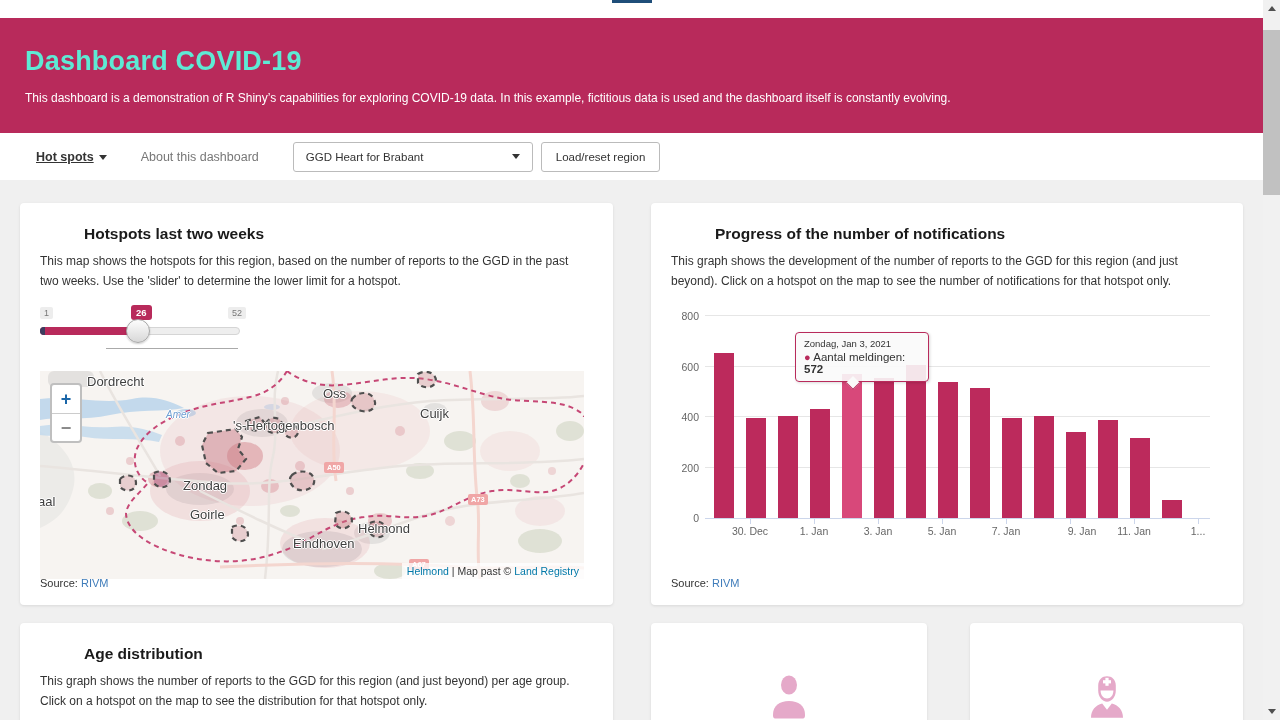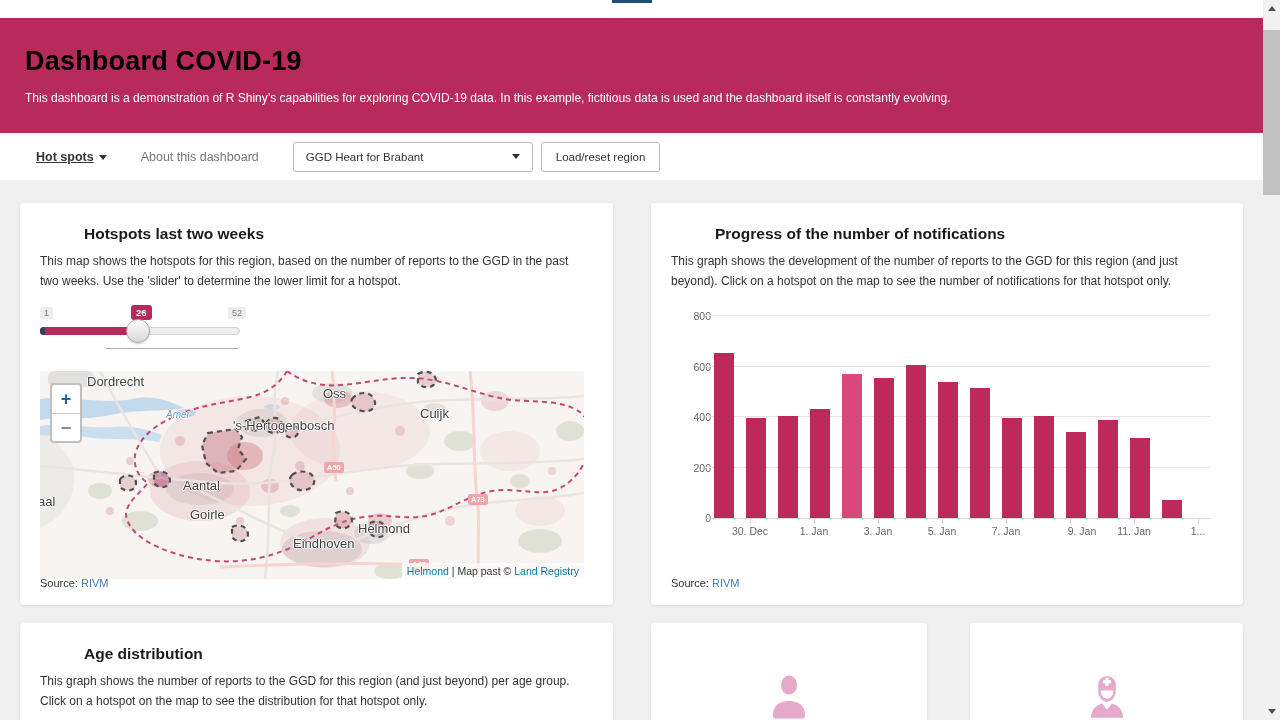--- a/index.html
+++ b/index.html
@@ -5,21 +5,21 @@
   * { margin:0; padding:0; box-sizing:border-box; }
   html,body { width:1280px; height:720px; overflow:hidden; }
   body { font-family:"Liberation Sans", sans-serif; background:#fff; position:relative; color:#333; }
 
   
   .top-strip { position:absolute; top:0; left:0; width:1263px; height:18px; background:#fff; }
   .blue-line { position:absolute; top:0; left:612px; width:40px; height:3px; background:#1f4e79; }
 
   
   .header { position:absolute; top:18px; left:0; width:1263px; height:115px; background:#b82a5b; padding:28px 25px 0 25px; }
-  .header h1 { color:#000000; font-size:27px; font-weight:bold; letter-spacing:0.2px; }
+  .header h1 { color:#5eead4; font-size:27px; font-weight:bold; letter-spacing:0.2px; }
   .header p { color:#fff; font-size:12px; margin-top:14px; }
 
   
   .navbar { position:absolute; top:133px; left:0; width:1124px; height:47px; background:#fff; display:flex; align-items:center; padding-left:36px; }
   .nav-link { font-size:12.5px; color:#333; cursor:pointer; }
   .nav-link.active { text-decoration:underline; font-weight:bold; }
   .caret { display:inline-block; width:0; height:0; border-left:4px solid transparent; border-right:4px solid transparent; border-top:5px solid #333; margin-left:5px; vertical-align:middle; }
   .nav-about { margin-left:34px; color:#777; font-size:12.5px; cursor:pointer; }
   .region-select { margin-left:34px; width:240px; height:30px; border:1px solid #bbb; border-radius:3px; background:#fff; display:flex; align-items:center; padding:0 12px; font-size:11.5px; color:#333; cursor:pointer; justify-content:space-between; }
   .load-btn { margin-left:8px; height:30px; border:1px solid #bbb; border-radius:3px; background:#fff; padding:0 14px; font-size:11.5px; color:#333; cursor:pointer; font-family:inherit; }
@@ -56,21 +56,21 @@
   .map-zoom { position:absolute; top:12px; left:10px; width:32px; background:#fff; border:2px solid rgba(0,0,0,0.25); border-radius:4px; z-index:5; }
   .map-zoom .zbtn { width:100%; height:28px; text-align:center; font-size:18px; font-weight:bold; line-height:28px; cursor:pointer; color:#1a66a8; }
   .map-zoom .zbtn.out { border-top:1px solid #ccc; color:#8a8a8a; }
   .map-attr { position:absolute; right:0; bottom:0; background:rgba(255,255,255,0.75); font-size:10.5px; color:#333; padding:2px 5px; z-index:6; }
   .map-attr a { color:#0078a8; text-decoration:none; }
 
   
   .chart { position:relative; margin-top:10px; width:552px; height:243px; }
   .plot { position:absolute; left:34px; top:16px; width:505px; height:202px; border-bottom:1px solid #ccd6eb; }
   .gridline { position:absolute; left:0; width:505px; height:1px; background:#e6e6e6; }
-  .ylab { position:absolute; left:12px; width:28px; text-align:right; font-size:10.5px; color:#666; }
+  .ylab { position:absolute; left:0; width:28px; text-align:right; font-size:10.5px; color:#666; }
   .bar { position:absolute; bottom:0; width:20px; background:#bc2a5c; z-index:2; }
   .bar.hl { background:#d8487a; }
   .xlab { position:absolute; top:208px; width:64px; text-align:center; font-size:10.5px; color:#666; }
   .xtick { position:absolute; top:202px; width:1px; height:5px; background:#ccd6eb; }
   .tooltip { position:absolute; left:90px; top:15px; width:134px; background:rgba(250,250,250,0.9); border:1.5px solid #b82a5b; border-radius:4px; padding:5px 8px 6px 8px; z-index:4; box-shadow:1px 1px 3px rgba(0,0,0,0.15); }
   .tooltip .tdate { font-size:9.5px; color:#333; }
   .tooltip .tline { font-size:11.5px; color:#333; margin-top:2px; }
   .tooltip .dot { color:#b82a5b; font-size:11px; }
   .tooltip .tval { font-weight:bold; }
   .tooltip .arrow { position:absolute; left:52px; bottom:-6.5px; width:10px; height:10px; background:#fafafa; border-right:1.5px solid #b82a5b; border-bottom:1.5px solid #b82a5b; transform:rotate(45deg); }
@@ -221,21 +221,21 @@
         <div class="zbtn out">−</div>
       </div>
 
       <div id="map-overlays">
           <span class="map-label" style="left: 47px; top: 3px;">Dordrecht</span>
           <span class="map-label water" style="left: 126px; top: 38px;">Amer</span>
           <span class="map-label water" style="left: 30px; top: 47px;">p</span>
           <span class="map-label" style="left: 283px; top: 15px;">Oss</span>
           <span class="map-label" style="left: 193px; top: 47px;">'s-Hertogenbosch</span>
           <span class="map-label" style="left: 380px; top: 35px;">Cuijk</span>
-          <span class="map-label" style="left: 143px; top: 107px;">Aantal</span>
+          <span class="map-label" style="left: 143px; top: 107px;">Zondag</span>
           <span class="map-label" style="left: 150px; top: 136px;">Goirle</span>
           <span class="map-label" style="left: -2px; top: 123px;">aal</span>
           <span class="map-label" style="left: 253px; top: 165px;">Eindhoven</span>
           <span class="map-label" style="left: 318px; top: 150px;">Helmond</span>
           <span class="road-badge" style="left: 284px; top: 91px;">A50</span>
           <span class="road-badge" style="left: 428px; top: 123px;">A73</span>
           <span class="road-badge" style="left: 369px; top: 188px;">A67</span>
         </div>
 
       <div class="map-attr">
@@ -255,20 +255,25 @@
 
     <div class="chart">
       <div>
           <div class="ylab" style="top: 211px;">0</div>
           <div class="ylab" style="top: 160.5px;">200</div>
           <div class="ylab" style="top: 110px;">400</div>
           <div class="ylab" style="top: 59.5px;">600</div>
           <div class="ylab" style="top: 9px;">800</div>
         </div>
       <div class="plot">
+        <div class="tooltip">
+          <div class="tdate">Zondag, Jan 3, 2021</div>
+          <div class="tline"><span class="dot">●</span> <span>Aantal meldingen:</span> <span class="tval">572</span></div>
+          <div class="arrow"></div>
+        </div>
       <div class="gridline" style="bottom: 50.5px;"></div>
           <div class="gridline" style="bottom: 101px;"></div>
           <div class="gridline" style="bottom: 151.5px;"></div>
           <div class="gridline" style="bottom: 202px;"></div>
           <div class="bar" title="30. Dec" style="left: 9px; height: 165.4px;"></div>
           <div class="bar" title="31. Dec" style="left: 41px; height: 100.5px;"></div>
           <div class="bar" title="1. Jan" style="left: 73px; height: 102.3px;"></div>
           <div class="bar" title="2. Jan" style="left: 105px; height: 108.6px;"></div>
           <div class="bar hl" title="3. Jan" style="left: 137px; height: 144.4px;"></div>
           <div class="bar" title="4. Jan" style="left: 169px; height: 140.1px;"></div>

